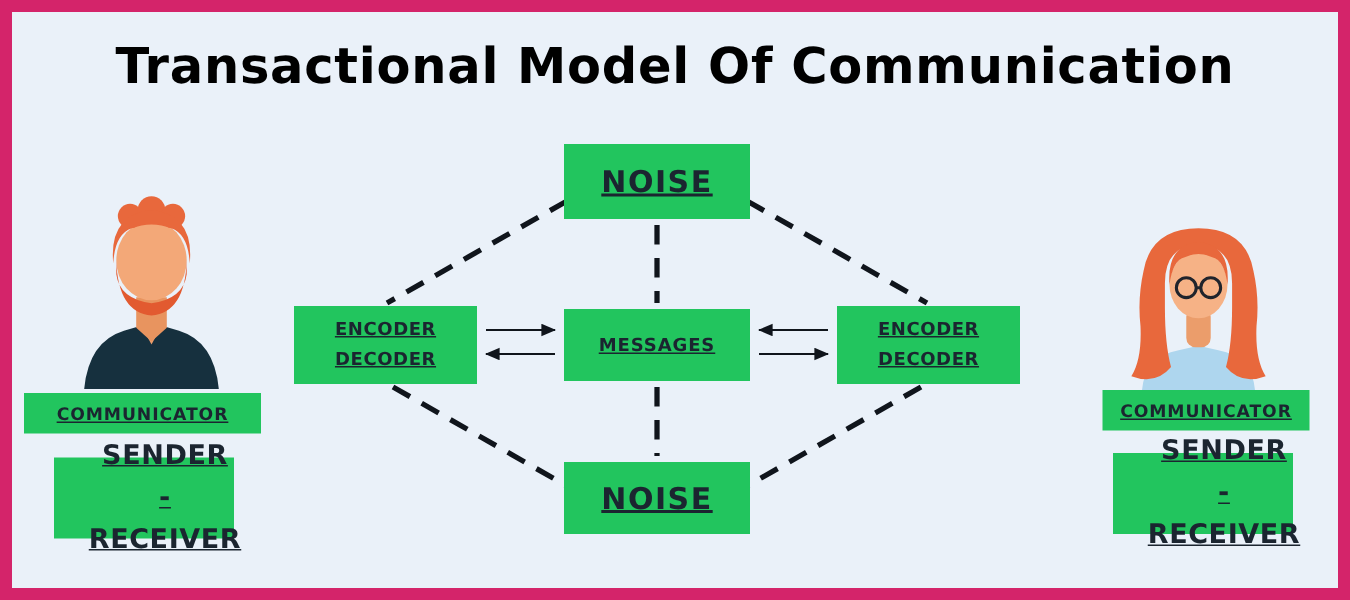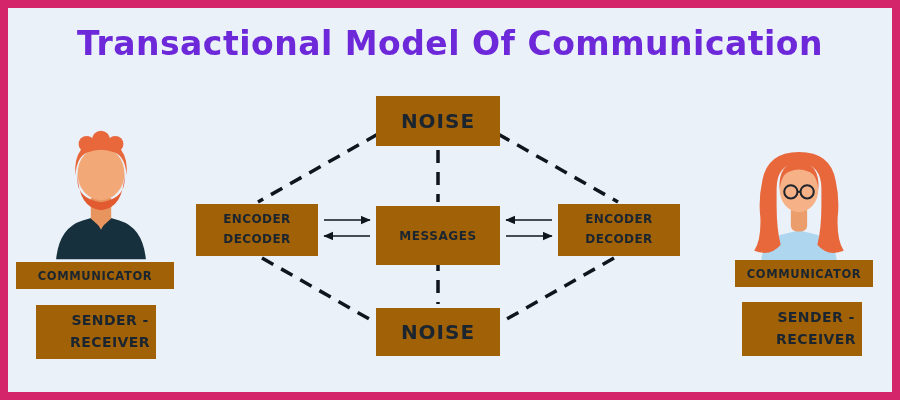--- a/index.html
+++ b/index.html
@@ -17,50 +17,51 @@
   
 
   .title {
     position: absolute;
     left: 0; top: 16px;
     width: 100%;
     text-align: center;
     font-size: 33px;
     font-weight: 800;
     letter-spacing: 0.5px;
-    color: #6d28d9;
+    color: #000000;
   }
 
   .pink-box {
     position: absolute;
-    background: #a16207;
+    background: #22c55e;
     color: #1b2530;
     font-weight: bold;
     display: flex;
     flex-direction: column;
     align-items: center;
     justify-content: center;
     text-align: center;
+    text-decoration: underline;
   }
 
   .noise { font-size: 20px; letter-spacing: 1px; font-weight: 700; }
   .noise-top    { left: 368px; top: 88px;  width: 124px; height: 50px; }
   .noise-bottom { left: 368px; top: 300px; width: 124px; height: 48px; }
 
-  .messages { left: 368px; top: 198px; width: 124px; height: 59px; font-size: 12px; letter-spacing: 0.6px; }
+  .messages { left: 368px; top: 198px; width: 124px; height: 48px; font-size: 12px; letter-spacing: 0.6px; }
 
   .encoder { font-size: 12px; line-height: 1.65; letter-spacing: 0.4px; }
   .encoder-left  { left: 188px; top: 196px; width: 122px; height: 52px; }
   .encoder-right { left: 550px; top: 196px; width: 122px; height: 52px; }
 
   .communicator { font-size: 11.5px; letter-spacing: 0.6px; justify-content: center; }
   .communicator-left  { left: 8px;   top: 254px; width: 158px; height: 27px; }
   .communicator-right { left: 727px; top: 252px; width: 138px; height: 27px; }
 
-  .sender { font-size: 14px; line-height: 1.55; letter-spacing: 0.4px; padding-left: 28px; }
+  .sender { font-size: 18px; line-height: 1.55; letter-spacing: 0.4px; padding-left: 28px; }
   .sender-left  { left: 28px;  top: 297px; width: 120px; height: 54px; }
   .sender-right { left: 734px; top: 294px; width: 120px; height: 54px; }
 
   .lines-svg {
     position: absolute;
     left: 0; top: 0;
     width: 884px; height: 384px;
     pointer-events: none;
   }
 

